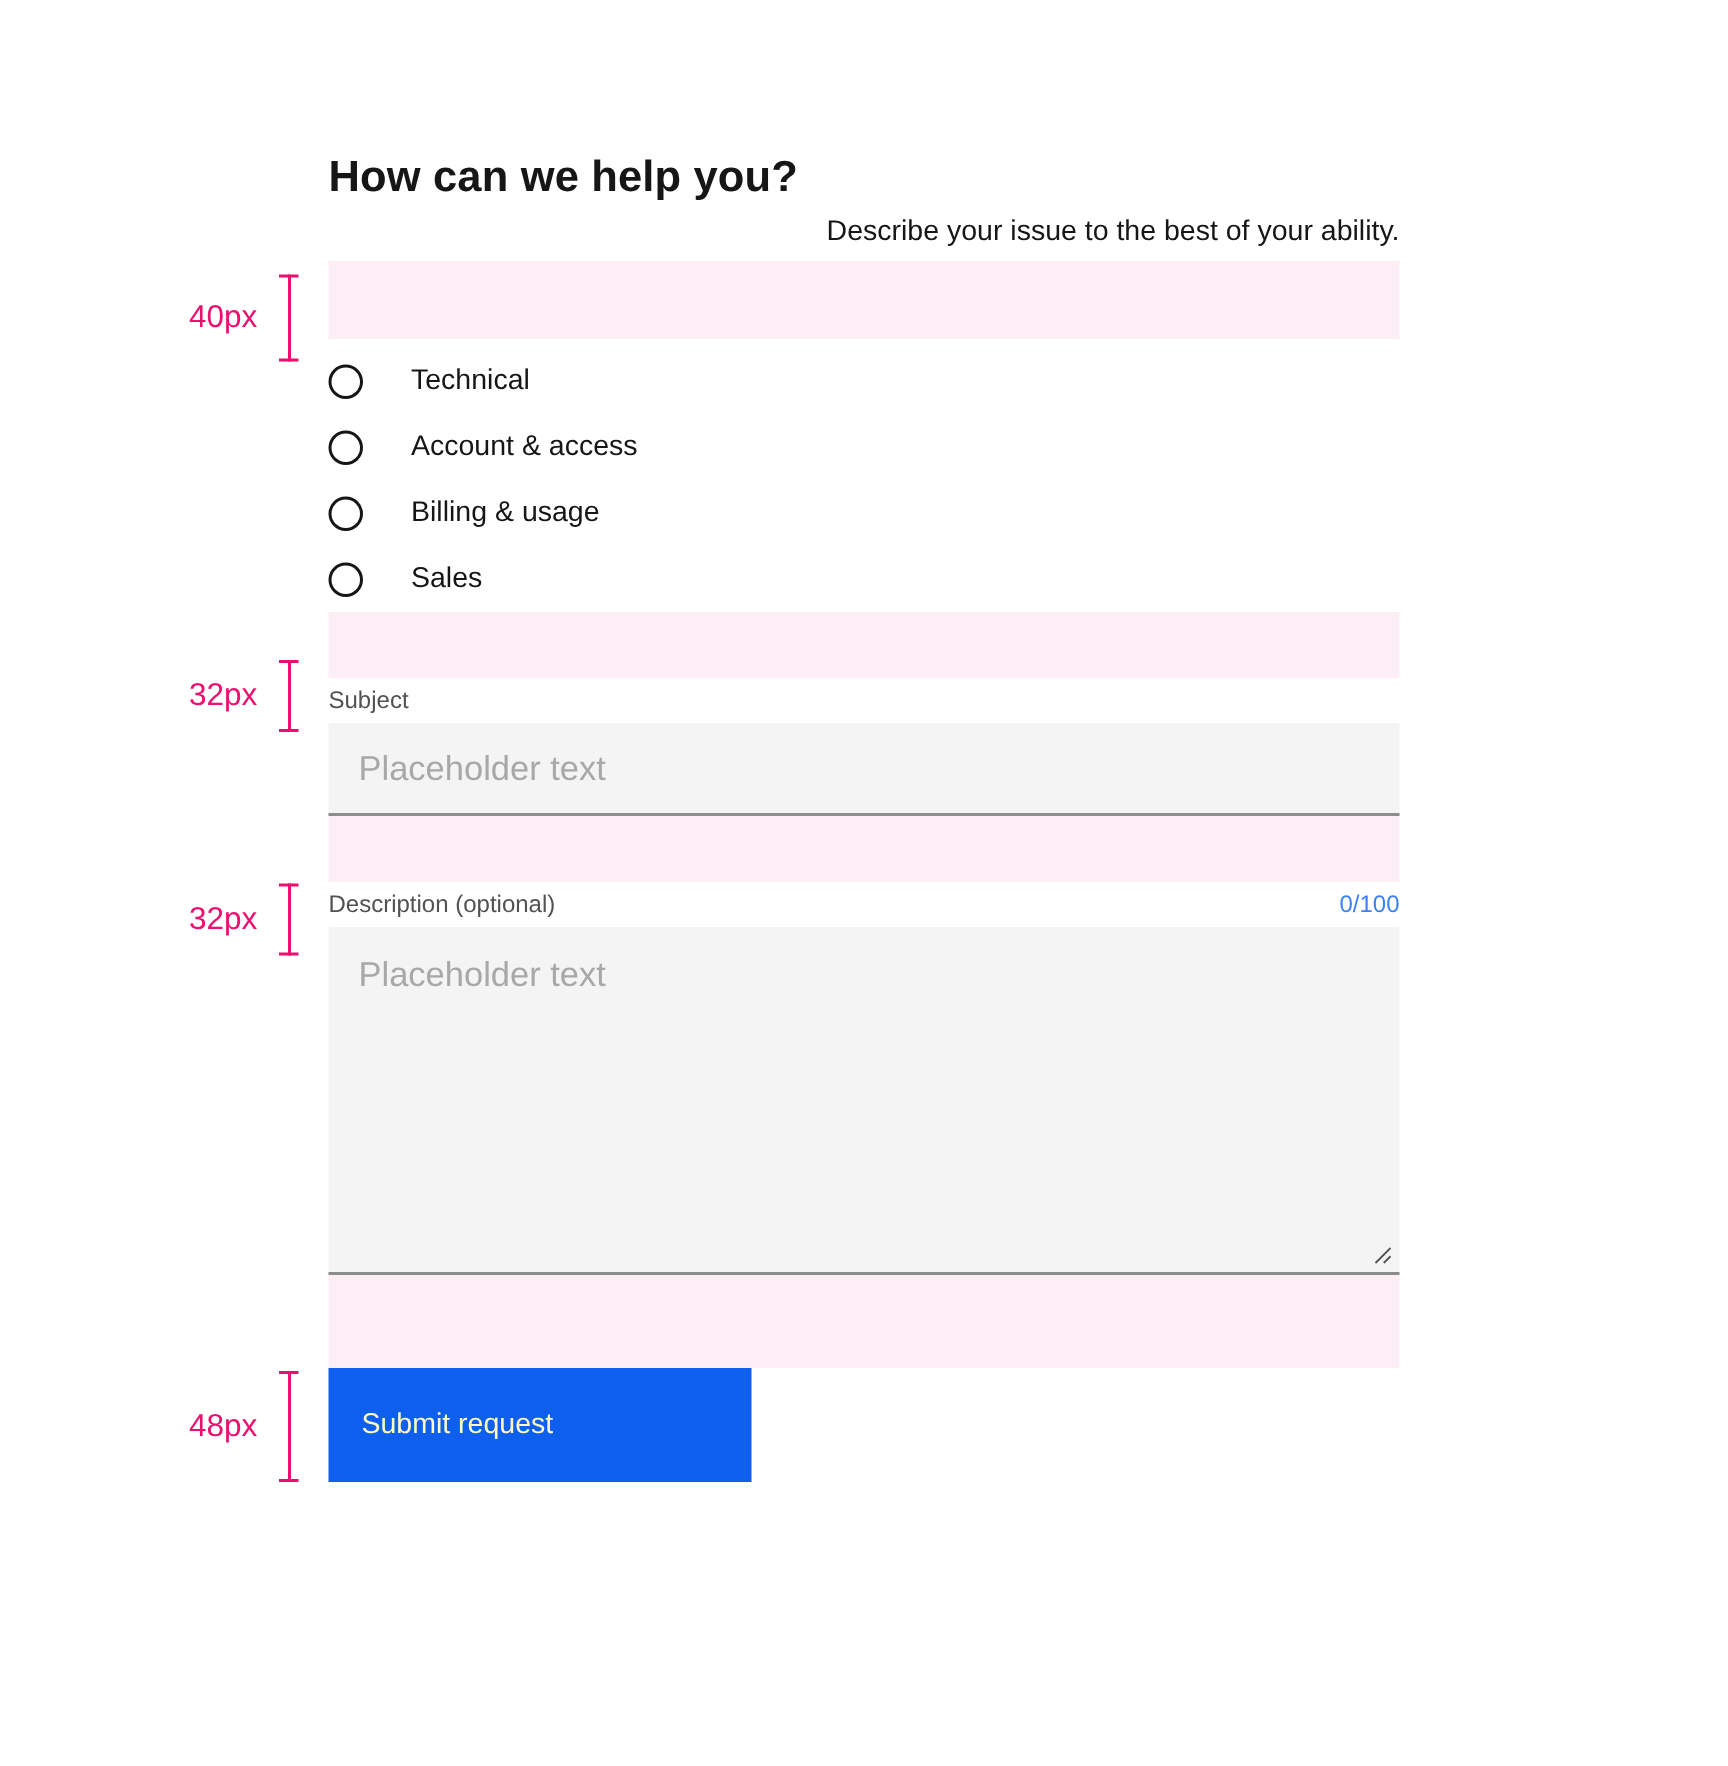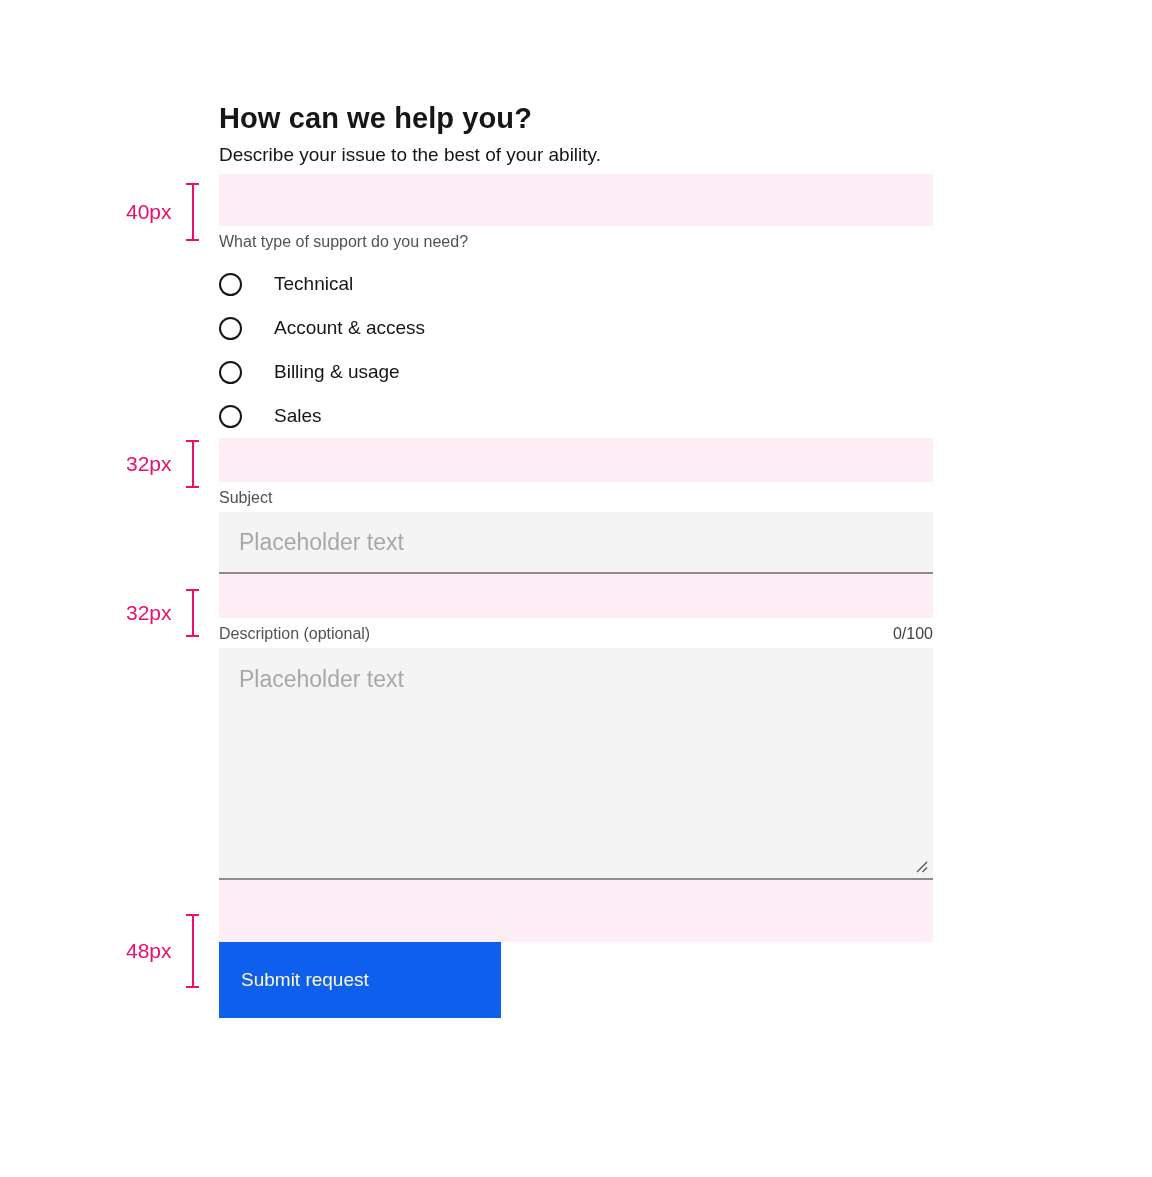--- a/index.html
+++ b/index.html
@@ -43,20 +43,21 @@
     padding-top: 100px;
   }
   .page-subtitle {
     font-size: 19px;
     line-height: 26px;
     font-weight: 400;
     color: #161616;
     margin: 0;
     padding-top: 6px;
     padding-bottom: 6px;
+    text-align: right;
   }
 
   
   .spacer {
     width: 714px;
     background: #fdeef5;
   }
   .spacer-40 { height: 52px; }
   .spacer-32 { height: 44px; }
   .spacer-48 { height: 62px; }
@@ -74,21 +75,21 @@
     display: flex;
     justify-content: space-between;
     align-items: baseline;
     padding-top: 5px;
     padding-bottom: 3px;
   }
   .label-row .field-label { padding: 0; }
   .char-counter {
     font-size: 16px;
     line-height: 22px;
-    color: #404040;
+    color: #3b82f6;
     white-space: nowrap;
   }
 
   
   .radio-group { padding-top: 6px; }
   .radio-row {
     display: flex;
     align-items: center;
     height: 44px;
   }
@@ -204,21 +205,20 @@
 
 <div class="page">
 
   <div class="form-col">
 
     <h1 class="page-title">How can we help you?</h1>
     <p class="page-subtitle">Describe your issue to the best of your ability.</p>
 
     <div class="spacer spacer-40"></div>
 
-    <span class="field-label">What type of support do you need?</span>
 
     <div class="radio-group">
       <div class="radio-row">
         <span class="radio-mark"></span>
         <span class="radio-label">Technical</span>
       </div>
       <div class="radio-row">
         <span class="radio-mark"></span>
         <span class="radio-label">Account &amp; access</span>
       </div>

